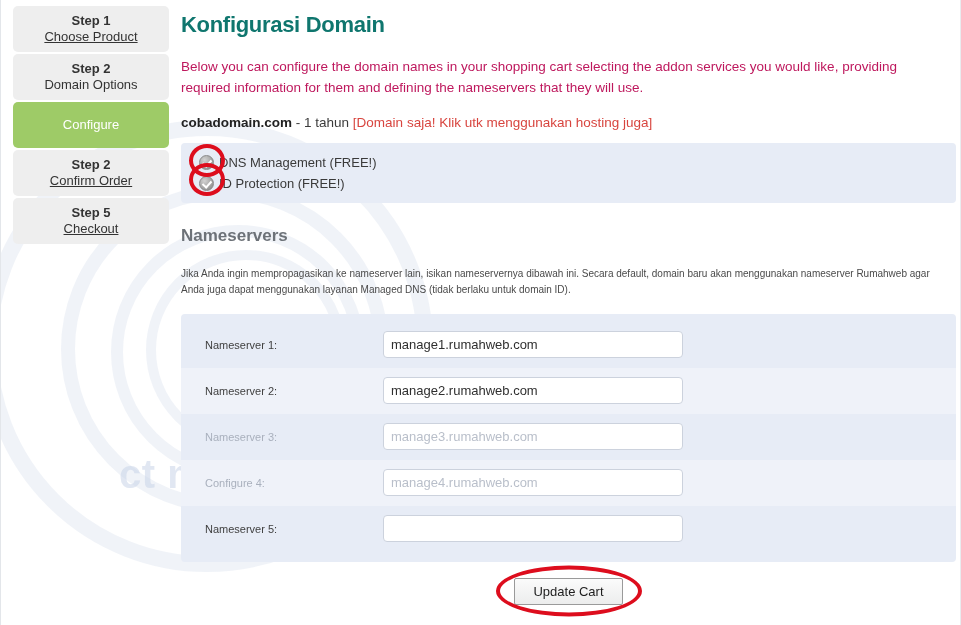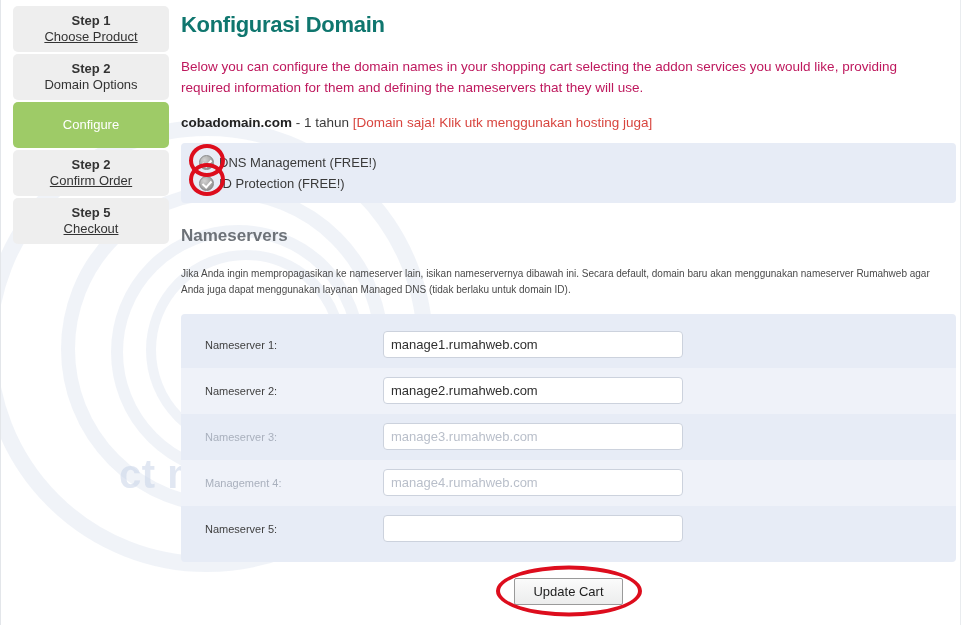--- a/index.html
+++ b/index.html
@@ -336,21 +336,21 @@
         <span class="ns-label">Nameserver 2:</span>
         <input class="ns-input" type="text" value="manage2.rumahweb.com" style="">
       </div>
 
       <div class="ns-row">
         <span class="ns-label dim">Nameserver 3:</span>
         <input class="ns-input dim" type="text" value="manage3.rumahweb.com" style="">
       </div>
 
       <div class="ns-row alt">
-        <span class="ns-label dim">Management 4:</span>
+        <span class="ns-label dim">Configure 4:</span>
         <input class="ns-input dim" type="text" value="manage4.rumahweb.com" style="">
       </div>
 
       <div class="ns-row">
         <span class="ns-label">Nameserver 5:</span>
         <input class="ns-input" type="text" value="" style="">
       </div>
 
     </div>
 

